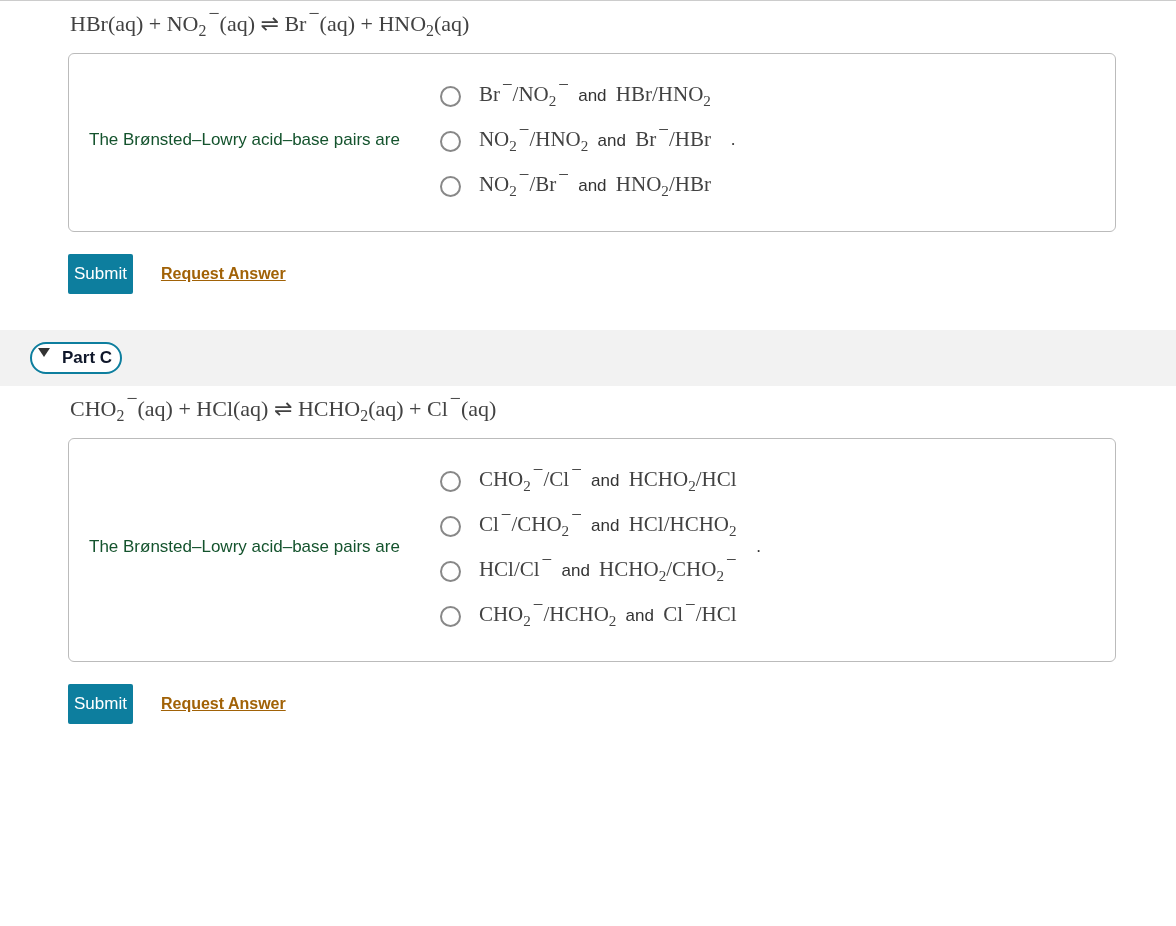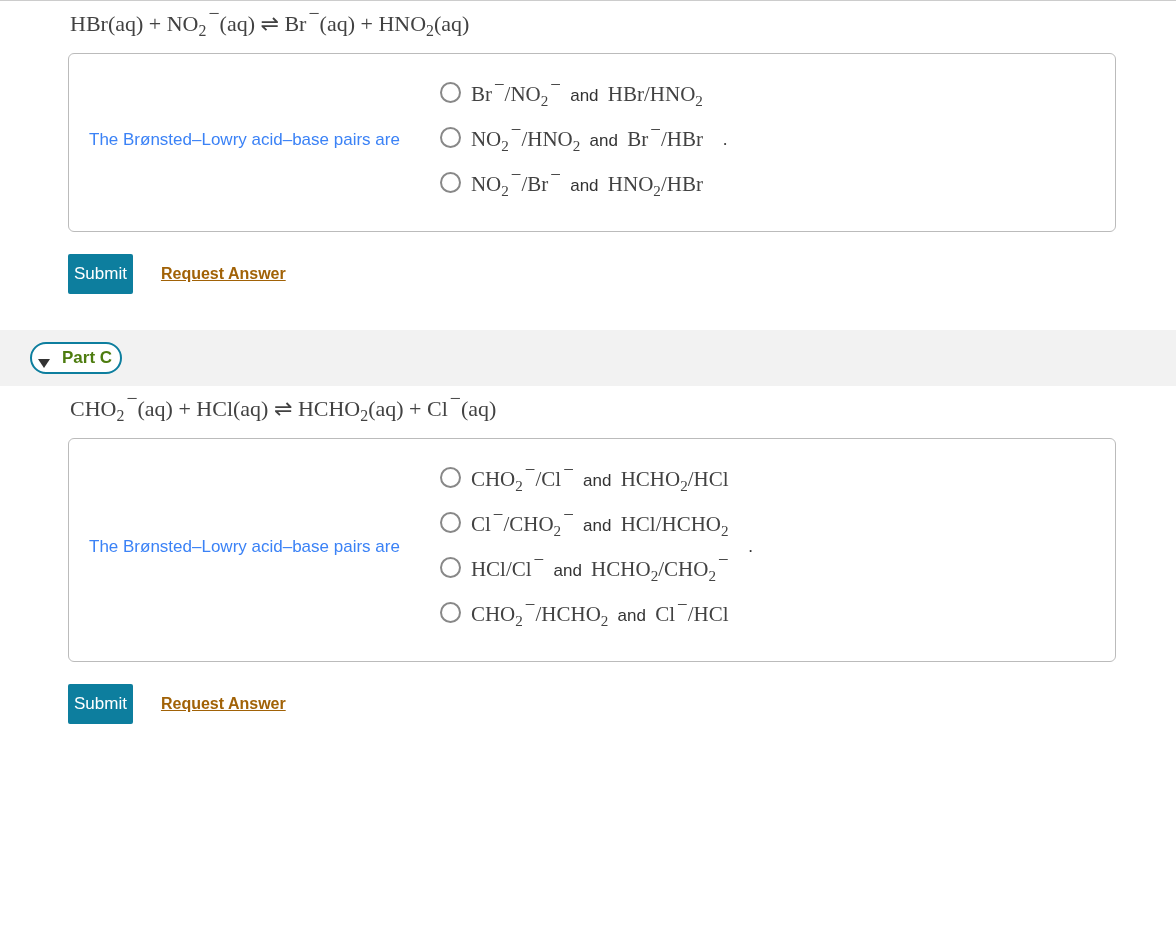--- a/index.html
+++ b/index.html
@@ -1,32 +1,32 @@
 <!DOCTYPE html>
 <html><head>
 <meta charset="utf-8">
 <style>
   html,body{margin:0;padding:0;font-family:Arial,Helvetica,sans-serif;font-size:17px;color:#333;background:#fff}
   .page{width:1176px}
   hr.top{border:none;border-top:1px solid #ccc;margin:0}
   .section{padding:8px 60px 10px 68px}
   .equation{font-family:"Times New Roman",serif;font-size:22px;color:#424242;margin:2px 0 16px 2px}
   .box{border:1px solid #bbb;border-radius:6px;padding:28px 20px 34px 20px;display:flex;align-items:center}
-  .prompt{flex:0 0 auto;padding-right:40px;color:#3b82f6;font-size:17px}
+  .prompt{flex:0 0 auto;padding-right:40px;color:#14532d;font-size:17px}
   .choices{display:flex;flex-direction:column;gap:20px}
-  .choice{display:flex;align-items:flex-start;gap:10px;font-family:"Times New Roman",serif;font-size:21px;color:#424242}
+  .choice{display:flex;align-items:flex-end;gap:18px;font-family:"Times New Roman",serif;font-size:21px;color:#424242}
   .radio{width:17px;height:17px;border:2px solid #888;border-radius:50%;flex:0 0 auto}
   .sub{font-size:0.72em;vertical-align:sub;line-height:0}
   .andword{font-family:Arial,Helvetica,sans-serif;font-size:17px;color:#333;margin:0 4px}
   .minus{position:relative;top:-0.55em;font-size:0.9em;margin-left:2px}
   .actions{margin-top:22px;display:flex;align-items:center;gap:28px}
   .btn{background:#0d7e9e;color:#fff;border:none;padding:10px 6px;font-size:17px;border-radius:2px;cursor:pointer}
   .link{color:#a16207;text-decoration:underline;font-weight:bold;font-size:16px;cursor:pointer}
   .partbar{background:#f2f2f2;padding:12px 0 12px 30px;margin-top:26px}
-  .parttab{display:inline-flex;align-items:flex-end;border:2px solid #0d7e9e;border-radius:16px;background:#fff;padding:4px 8px 4px 6px;font-weight:bold;color:#4d7c0f}
+  .parttab{display:inline-flex;align-items:flex-start;border:2px solid #0d7e9e;border-radius:16px;background:#fff;padding:4px 8px 4px 6px;font-weight:bold;color:#0f172a}
   .parttab .tri{display:inline-block;width:0;height:0;border-left:6px solid transparent;border-right:6px solid transparent;border-top:9px solid #333;margin-right:12px}
   .dot{font-family:"Times New Roman",serif;margin-left:20px;align-self:center;color:#333}
 </style>
 </head>
 <body>
 
 <div class="page">
   <hr class="top">
   <div class="section">
     <div class="equation">HBr(aq) + NO<span class="sub">2</span><span class="minus">−</span>(aq) ⇌ Br<span class="minus">−</span>(aq) + HNO<span class="sub">2</span>(aq)</div>

